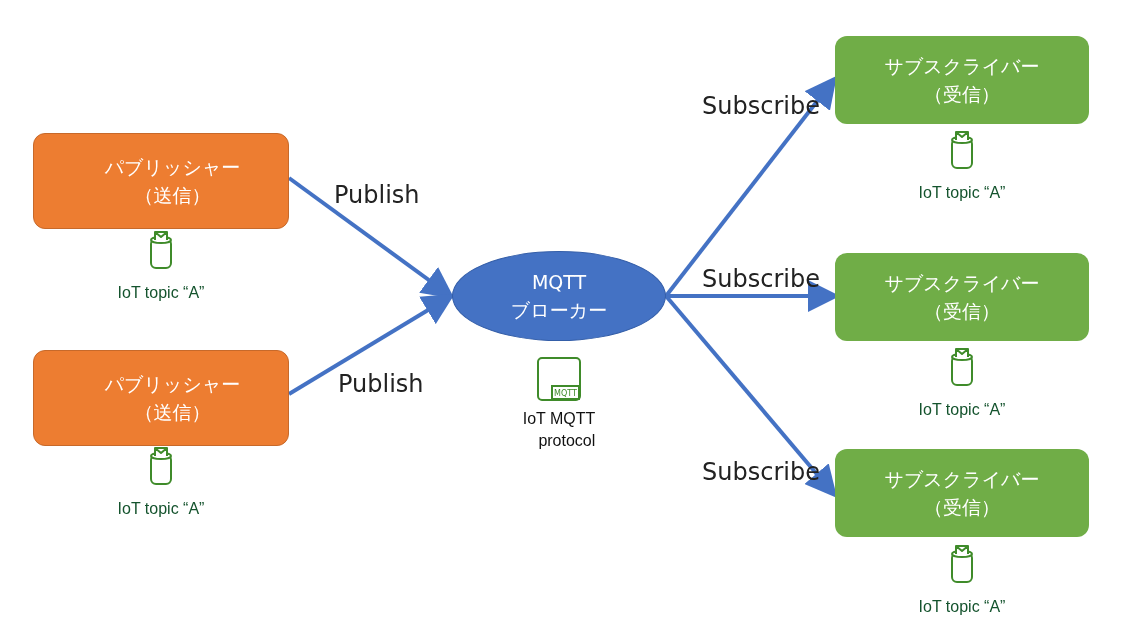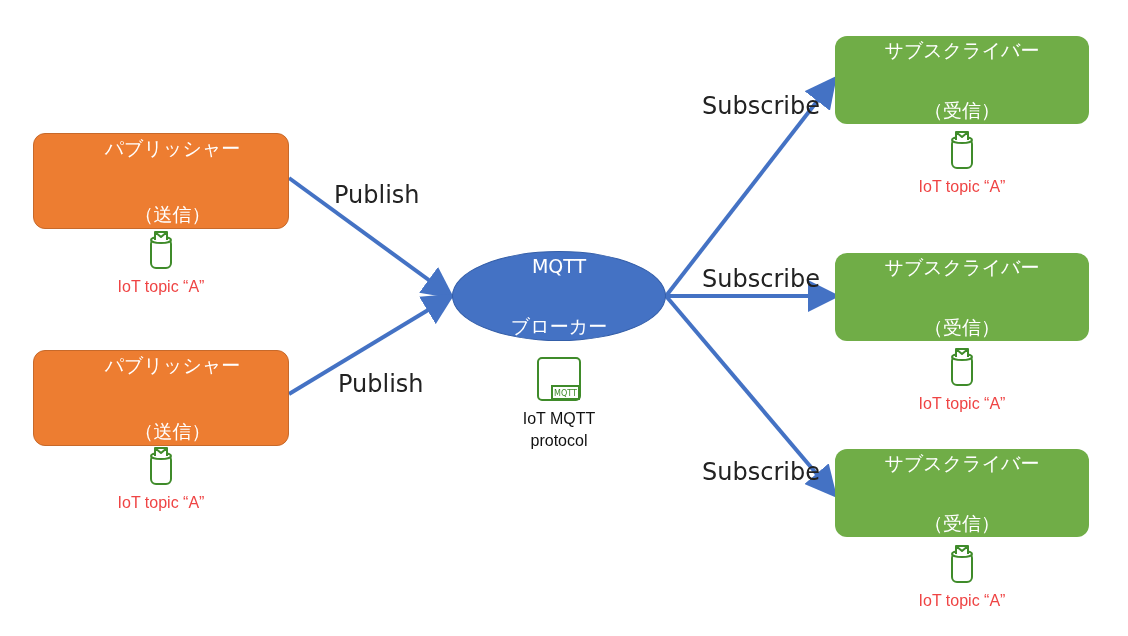--- a/index.html
+++ b/index.html
@@ -1,29 +1,29 @@
 <!DOCTYPE html>
 <html><head>
 <meta charset="utf-8">
 <style>
   html, body { margin:0; padding:0; background:#ffffff; }
   body { width:1128px; height:636px; position:relative; overflow:hidden;
          font-family:"DejaVu Sans", "Liberation Sans", sans-serif; }
   svg#edges { position:absolute; left:0; top:0; }
   .node { position:absolute; color:#ffffff; display:flex; flex-direction:column;
-          align-items:center; justify-content:space-between; text-align:center;
+          align-items:center; justify-content:center; text-align:center;
           font-size:19px; line-height:28px; box-sizing:border-box; }
   .pub { background:#ed7d31; border:1px solid #c7692a; border-radius:12px; width:256px; height:96px;padding-left:23px; }
   .sub { background:#70ad47; border-radius:12px; width:254px; height:88px; }
   .broker { background:#4472c4; border:1px solid #345ea8; border-radius:50%; width:214px; height:90px; }
   .edge-label { position:absolute; font-size:24px; color:#222; font-family:"DejaVu Sans", sans-serif; }
   .topic { position:absolute; width:160px; display:flex; flex-direction:column; align-items:center; }
-  .topic .cap { font-family:"Liberation Sans", sans-serif; font-size:16px; color:#ef4444; margin-top:8px; white-space:nowrap; }
+  .topic .cap { font-family:"Liberation Sans", sans-serif; font-size:16px; color:#14532d; margin-top:14px; white-space:nowrap; }
   .proto { position:absolute; width:160px; display:flex; flex-direction:column; align-items:center; }
-  .proto .cap { font-family:"Liberation Sans", sans-serif; font-size:16px; color:#111; text-align:center; line-height:22px; margin-top:6px; }
+  .proto .cap { font-family:"Liberation Sans", sans-serif; font-size:16px; color:#111; text-align:right; line-height:22px; margin-top:6px; }
 </style>
 </head>
 <body>
 
 <svg id="edges" width="1128" height="636">
   <defs>
     <marker id="ah" markerWidth="8" markerHeight="8" refX="6" refY="4" orient="auto" markerUnits="strokeWidth">
       <path d="M0,0 L8,4 L0,8 Z" fill="#4472c4"></path>
     </marker>
   </defs>

